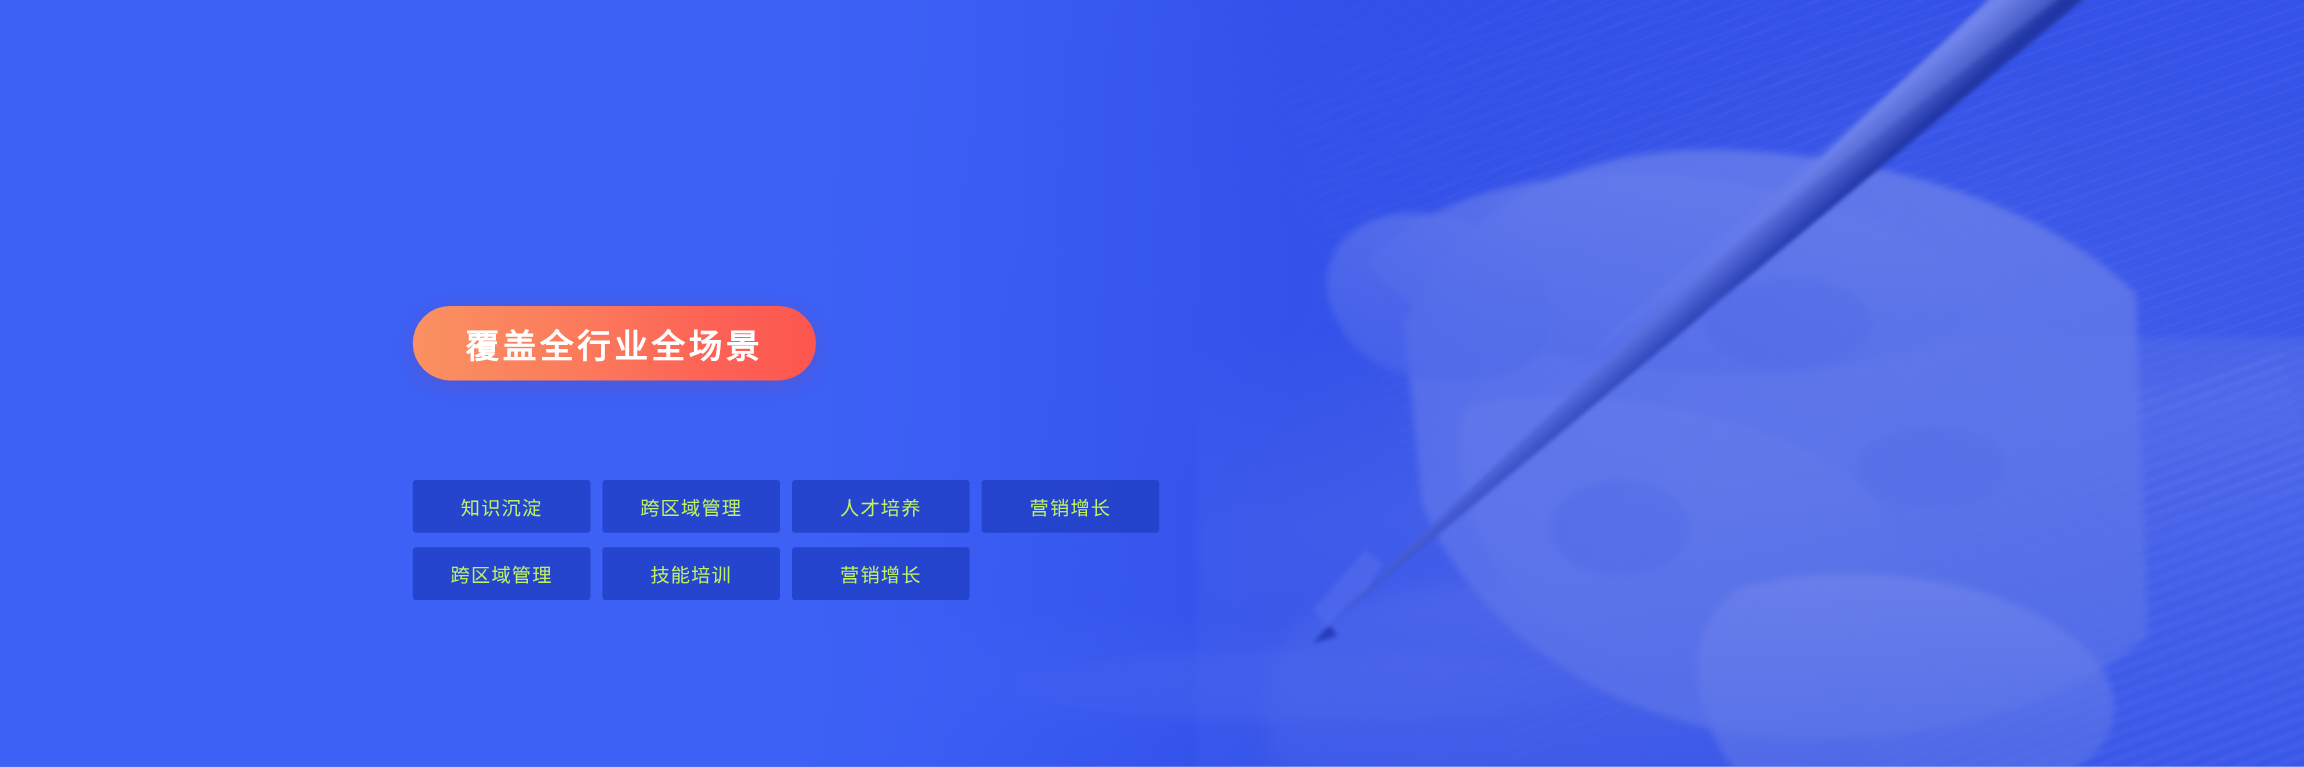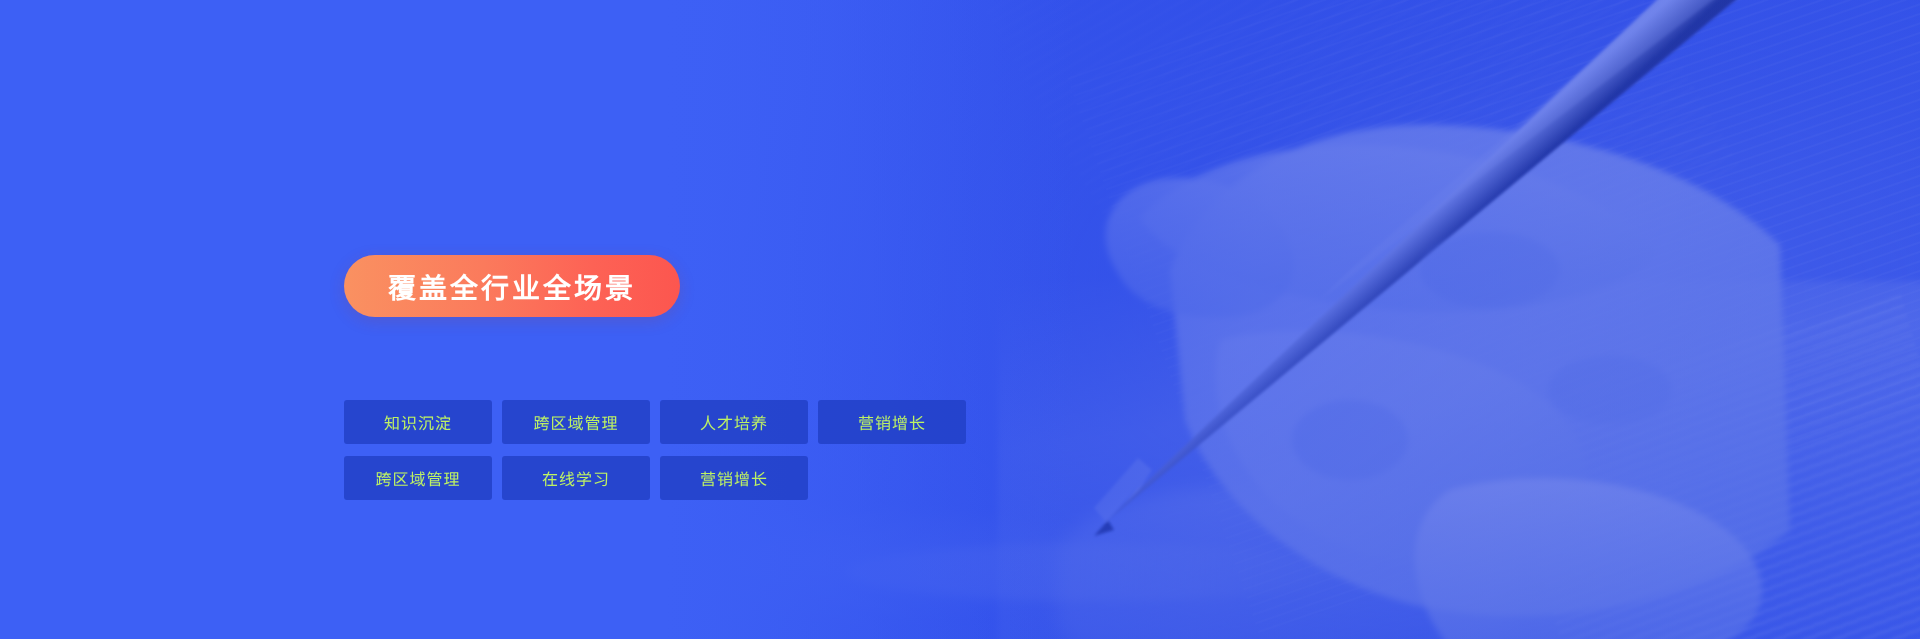--- a/index.html
+++ b/index.html
@@ -328,18 +328,18 @@
 
 
     <div class="pill">覆盖全行业全场景</div>
 
     <div class="tags">
       <div class="tag">知识沉淀</div>
       <div class="tag">跨区域管理</div>
       <div class="tag">人才培养</div>
       <div class="tag">营销增长</div>
       <div class="tag">跨区域管理</div>
-      <div class="tag">在线学习</div>
+      <div class="tag">技能培训</div>
       <div class="tag">营销增长</div>
     </div>
 
   </div>
 </div>
 
 </body></html>

